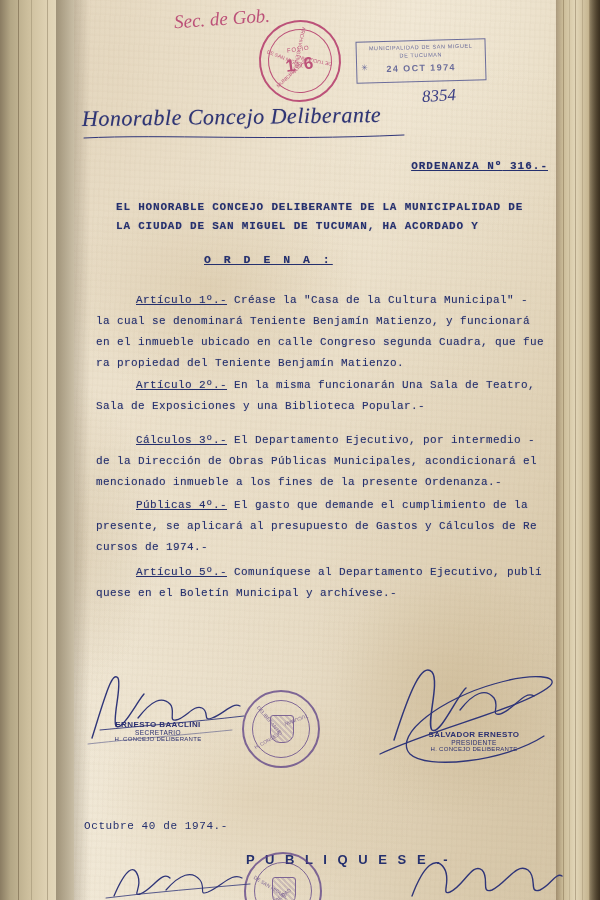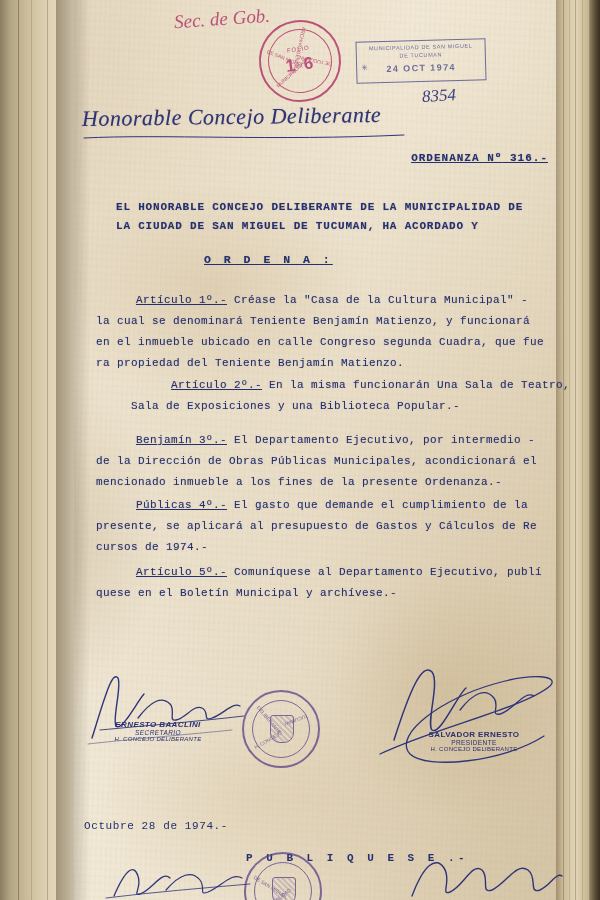--- a/index.html
+++ b/index.html
@@ -183,21 +183,21 @@
     font-size: 22px;
     color: #2f3574;
     letter-spacing: 0.5px;
     transform: rotate(-0.8deg);
     text-shadow: 0 0 1px rgba(47,53,116,0.4);
   }
 
   .ord-no {
     position: absolute;
     right: 8px;
-    top: 152px;
+    top: 160px;
     font-size: 11px;
     font-weight: bold;
     letter-spacing: 1px;
     margin-left: 40px;
   }
   .ord-no u { text-decoration: underline; }
 
   .block {
     position: absolute;
     font-size: 11px;
@@ -230,24 +230,24 @@
     top: 820px;
     font-size: 11px;
     letter-spacing: 0.6px;
     font-family: "Liberation Mono", monospace;
     color: #25306e;
   }
   .publiquese {
     position: absolute;
     left: 172px;
     top: 852px;
-    font-size: 11px;
+    font-size: 13px;
     font-weight: bold;
     letter-spacing: 3.5px;
-    font-family: Liberation Mono, monospace;
+    font-family: Liberation Sans, sans-serif;
     color: #25306e;
   }
 
   .stamp-seal {
     position: absolute;
     width: 74px; height: 74px;
     border-radius: 50%;
     border: 2px solid #5b3f86;
     color: #5b3f86;
     opacity: 0.75;
@@ -334,27 +334,27 @@
     <div class="block typed b-preamble">
       <div>EL HONORABLE CONCEJO DELIBERANTE DE LA MUNICIPALIDAD DE</div>
       <div>LA CIUDAD DE SAN MIGUEL DE TUCUMAN, HA ACORDADO Y</div>
     </div>
 
     <div class="art typed" style="top:290px;">
       <span class="lead"></span><b class="num">Artículo 1º.-</b>
       <span>Créase la "Casa de la Cultura Municipal" - la cual se denominará Teniente Benjamín Matienzo, y funcionará en el inmueble ubicado en calle Congreso segunda Cuadra, que fue ra propiedad del Teniente Benjamín Matienzo.</span>
     </div>
 
-    <div class="art typed" style="top:375px;margin-left:35px;">
+    <div class="art typed" style="top:375px;">
       <span class="lead"></span><b class="num">Artículo 2º.-</b>
       <span>En la misma funcionarán Una Sala de Teatro, Sala de Exposiciones y una Biblioteca Popular.-</span>
     </div>
 
     <div class="art typed" style="top:430px;">
-      <span class="lead"></span><b class="num">Benjamín 3º.-</b>
+      <span class="lead"></span><b class="num">Cálculos 3º.-</b>
       <span>El Departamento Ejecutivo, por intermedio - de la Dirección de Obras Públicas Municipales, acondicionará el mencionado inmueble a los fines de la presente Ordenanza.-</span>
     </div>
 
     <div class="art typed" style="top:495px;">
       <span class="lead"></span><b class="num">Públicas 4º.-</b>
       <span>El gasto que demande el cumplimiento de la presente, se aplicará al presupuesto de Gastos y Cálculos de Re cursos de 1974.-</span>
     </div>
 
     <div class="art typed" style="top:562px;">
       <span class="lead"></span><b class="num">Artículo 5º.-</b>
@@ -371,38 +371,38 @@
       </div>
       <div class="crest"></div>
     </div>
 
     <svg class="sig" style="left:8px; top:660px;" width="180" height="90">
       <path d="M10 78 C 22 40, 30 10, 36 18 C 40 26, 30 60, 34 66 C 40 72, 56 40, 62 34" stroke-width="1.4"></path>
       <path d="M56 58 C 70 40, 80 36, 88 44 C 94 50, 86 62, 94 60 C 104 58, 112 44, 120 48 C 128 52, 120 62, 130 58 C 142 54, 150 42, 158 46" stroke-width="1.3"></path>
       <path d="M18 70 C 60 66, 110 62, 162 56" stroke-width="0.9"></path>
       <path d="M6 84 C 40 80, 90 76, 150 70" stroke-width="0.8" stroke-opacity="0.6"></path>
     </svg>
-    <div class="sig-block" style="left:20px; top:720px; width:128px;font-style:italic;">
+    <div class="sig-block" style="left:20px; top:720px; width:128px;">
       <div class="name">ERNESTO BAACLINI</div>
       <div class="role">SECRETARIO</div>
       <div class="org">H. CONCEJO DELIBERANTE</div>
     </div>
 
     <svg class="sig" style="left:300px; top:650px;" width="190" height="130">
       <path d="M20 90 C 36 40, 48 12, 58 22 C 66 32, 52 74, 58 80 C 66 86, 84 44, 92 38" stroke-width="1.5"></path>
       <path d="M86 60 C 100 42, 112 38, 120 48 C 126 56, 116 66, 126 64 C 140 60, 150 40, 160 46" stroke-width="1.3"></path>
       <path d="M6 104 C 60 78, 150 58, 176 36 C 186 26, 160 22, 120 34 C 70 48, 18 84, 36 104 C 52 120, 130 112, 170 86" stroke-width="1.3"></path>
     </svg>
     <div class="sig-block" style="left:320px; top:730px; width:160px;">
       <div class="name">SALVADOR ERNESTO</div>
       <div class="role">PRESIDENTE</div>
       <div class="org">H. CONCEJO DELIBERANTE</div>
     </div>
 
-    <div class="date-bottom">Octubre 28 de 1974.-</div>
+    <div class="date-bottom">Octubre 40 de 1974.-</div>
     <div class="publiquese">P U B L I Q U E S E .-</div>
 
     <div class="stamp-seal" style="left:170px; top:852px; height:74px;">
       <div class="inner"></div>
       <div class="ring-text">
         <span style="transform: rotate(-128deg) translate(0,-32px) rotate(90deg);">MUNICIPALIDAD</span>
         <span style="transform: rotate(-58deg) translate(0,-32px) rotate(90deg);">DE SAN MIGUEL</span>
       </div>
       <div class="crest"></div>
     </div>

